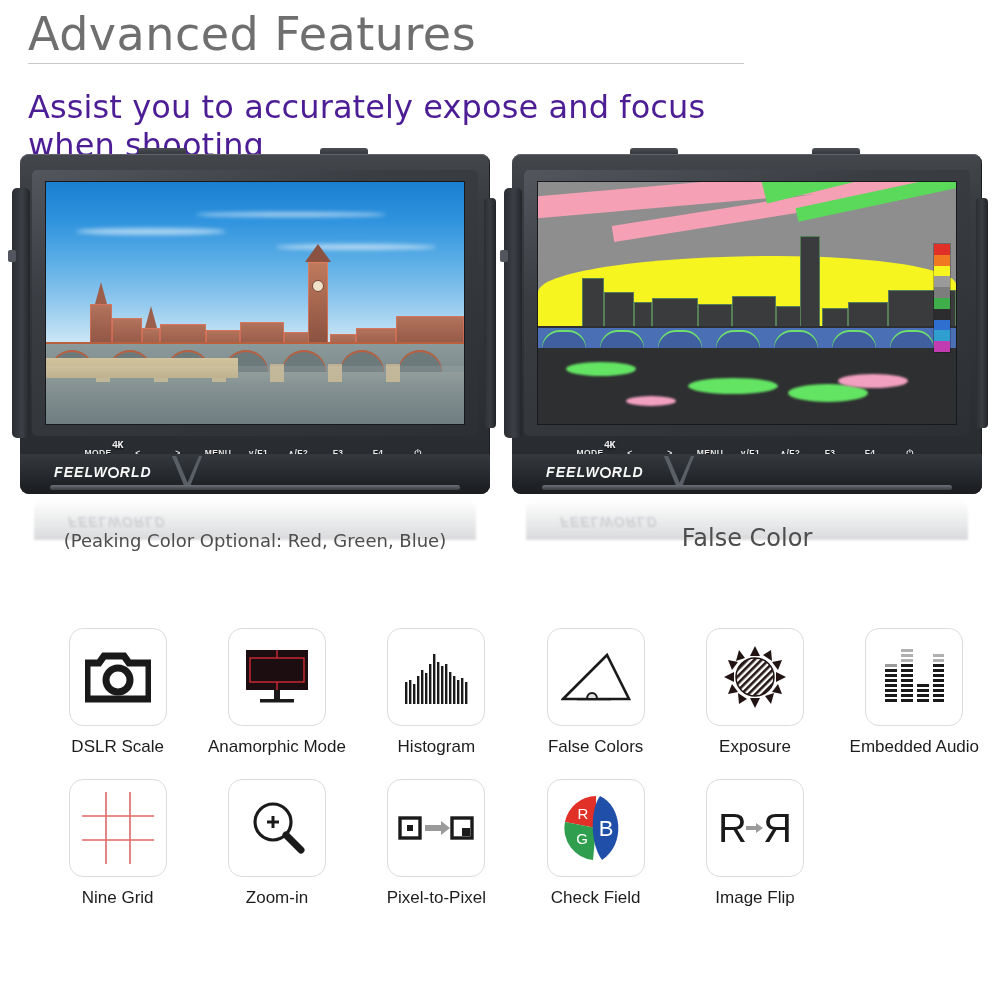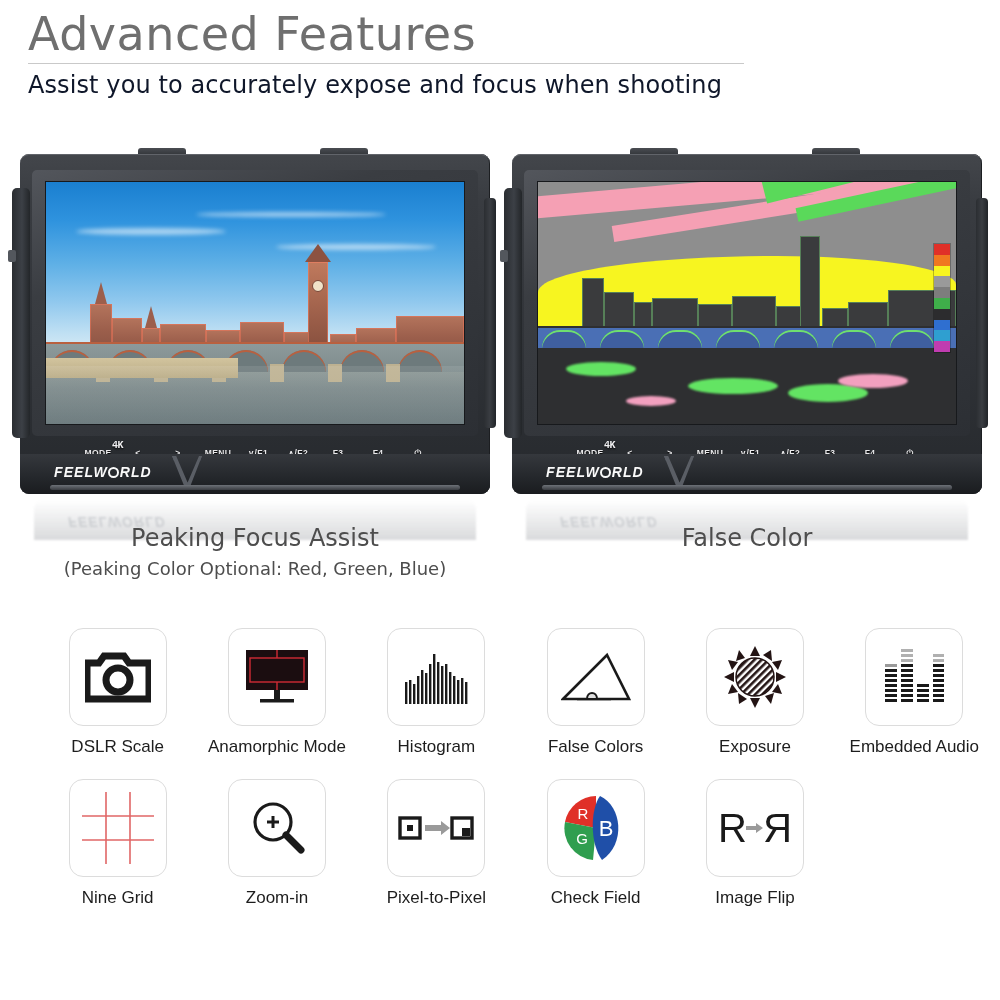--- a/index.html
+++ b/index.html
@@ -16,22 +16,22 @@
   .title {
     font-family:"DejaVu Sans", sans-serif;
     font-size:46px; font-weight:400; color:#6f6f6f;
     letter-spacing:0.5px; line-height:1.15;
   }
   .title-rule {
     width:716px; height:1px; background:#c9c9c9; margin-top:2px;
   }
   .subtitle {
     font-family:"DejaVu Sans", sans-serif;
-    font-size:24px; font-weight:400; color:#0f172a;
-    margin-top:7px; letter-spacing:0.1px;
+    font-size:32px; font-weight:400; color:#4c1d95;
+    margin-top:24px; letter-spacing:0.1px;
   }
 
   
   .monitor-row { position:absolute; top:148px; left:0; width:1000px; height:400px; }
   .monitor-wrap { position:absolute; top:0; width:470px; height:360px; }
   .monitor-wrap.left  { left:20px; }
   .monitor-wrap.right { left:512px; }
 
   .monitor {
     position:absolute; left:0; top:0; width:470px; height:350px;
@@ -485,21 +485,20 @@
         </div>
       </div>
     </div>
     <div class="reflection">
       <div class="rbrand">FEELWORLD</div>
     </div>
   </div>
 </div>
 
 <div class="caption left">
-  <div class="cap-main">Peaking Focus Assist</div>
   <div class="cap-sub">(Peaking Color Optional: Red, Green, Blue)</div>
 </div>
 <div class="caption right">
   <div class="cap-main">False Color</div>
 </div>
 
 <div class="features">
 
   <div class="feat">
     <div class="tile">

